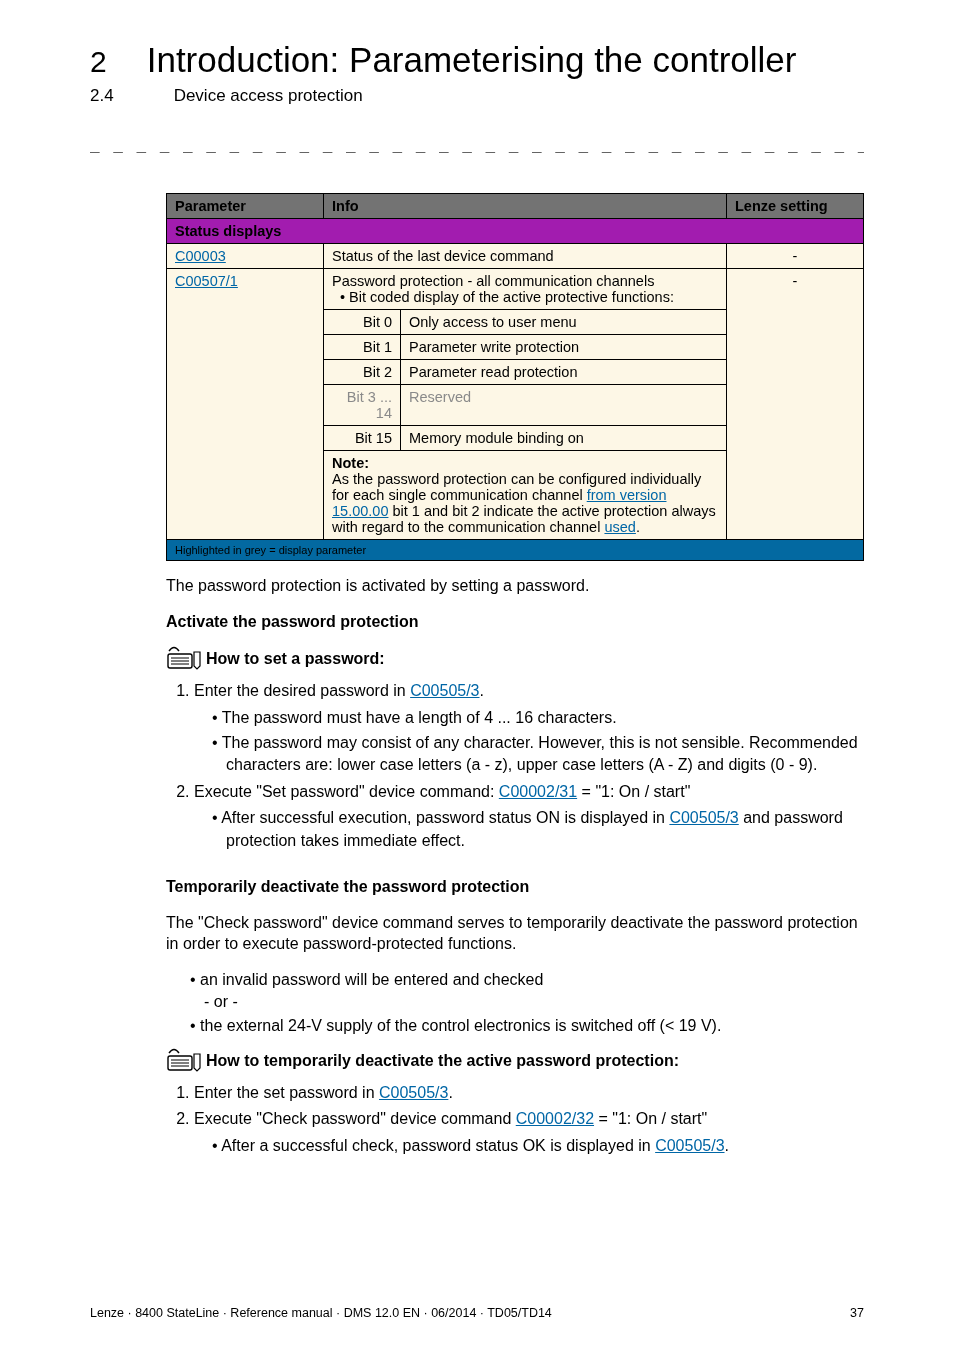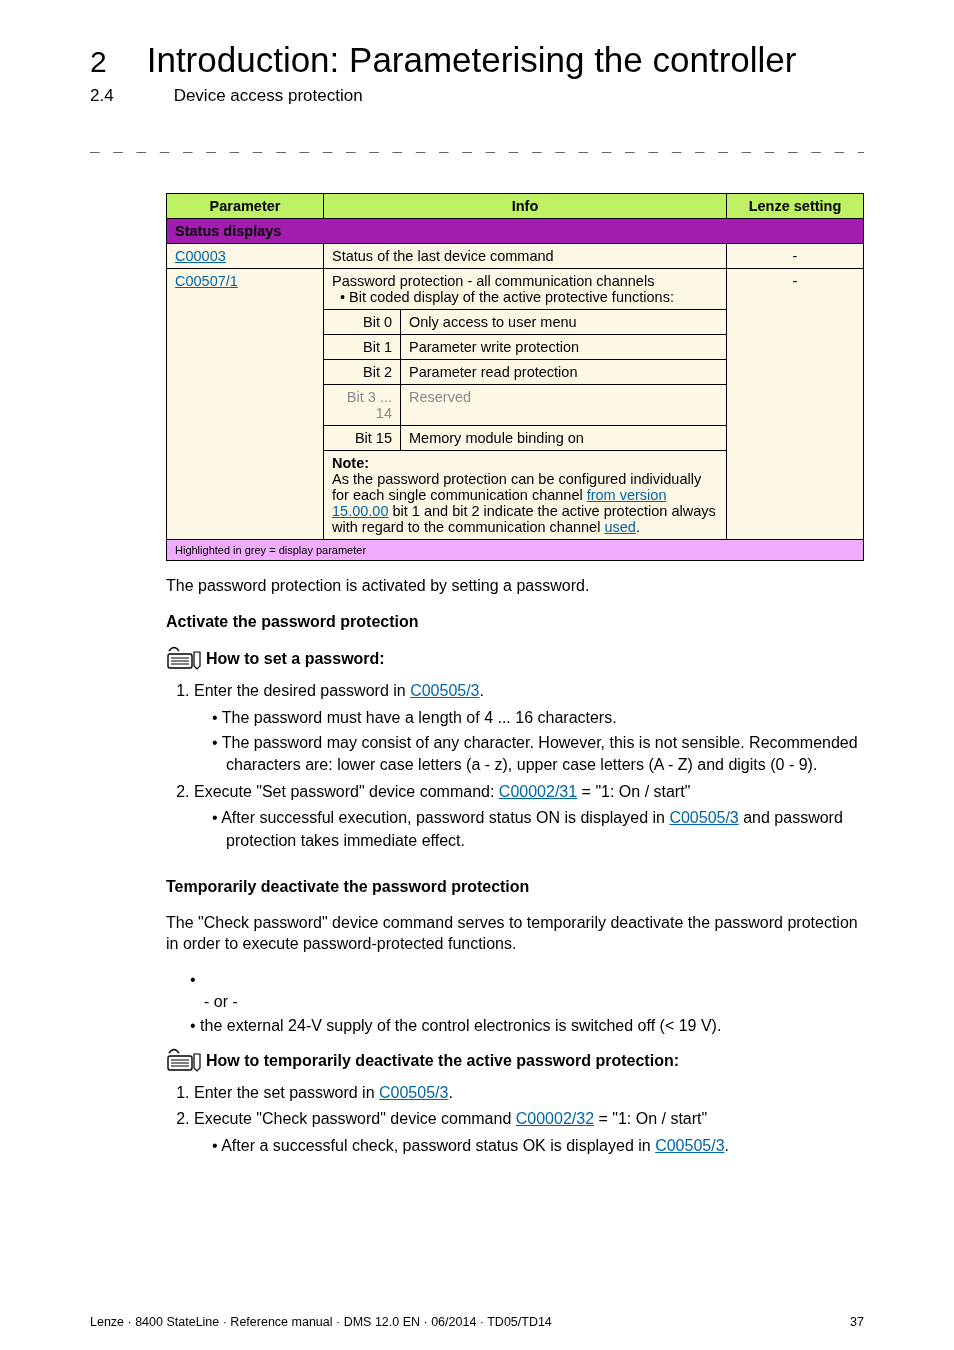--- a/index.html
+++ b/index.html
@@ -59,23 +59,23 @@
     border-collapse: collapse;
     width: 100%;
     font-size: 14.5px;
   }
   table.param th, table.param td {
     border: 1px solid #000;
     padding: 4px 8px;
     vertical-align: top;
   }
   .header-cell {
-    background: #bef264;
+    background: #737373;
     font-weight: bold;
-    text-align: center;
+    text-align: left;
   }
   .group-row td {
     background: #a21caf;
     font-weight: bold;
     margin-left: 28px;
   }
   .small-cell {
     width: 60px;
     text-align: right;
     background: #fdf7e6;
@@ -87,21 +87,21 @@
     color: #0066a6;
     text-decoration: underline;
   }
   .grey-text { color: #8a8a8a; }
   .center { text-align: center; }
   .note-cell {
     background: #fdf7e6;
   }
   .note-label { font-weight: bold; }
   .footnote-row td {
-    background: #f0abfc;
+    background: #0369a1;
     font-size: 11px;
     padding: 2px 8px;
   }
   .para { margin: 14px 0; line-height: 1.35; }
   .bold { font-weight: bold; }
   .howto-row {
     display: flex;
     align-items: center;
     gap: 0;
     margin: 10px 0 8px 0;
@@ -113,21 +113,21 @@
   ol.steps { margin: 4px 0 14px 28px; padding: 0; }
   ol.steps > li { margin: 4px 0; line-height: 1.4; }
   ul.sub { list-style: none; margin: 4px 0 4px 18px; padding: 0; }
   ul.sub > li { margin: 3px 0; line-height: 1.4; text-indent: -14px; padding-left: 14px;}
   ul.sub > li::before { content: "• "; }
   ul.sub2 { list-style: none; margin: 2px 0 2px 18px; padding: 0; }
   ul.sub2 > li { margin: 2px 0; line-height: 1.4; text-indent: -14px; padding-left: 14px;}
   ul.sub2 > li::before { content: "• "; }
   .footer {
     position: absolute;
-    bottom: 21px;
+    bottom: 30px;
     left: 90px;
     right: 90px;
     display: flex;
     justify-content: space-between;
     font-size: 12.5px;
     color: #000;
   }
   .lenze-col { width: 120px; }
 </style>
 </head>
@@ -236,21 +236,21 @@
           </li>
         </ul>
       </li>
     </ol>
 
     <div class="para bold" style="margin-top:24px">Temporarily deactivate the password protection</div>
     <div class="para">The "Check password" device command serves to temporarily deactivate the password protection in order to execute password-protected functions.</div>
 
     <ul class="sub2" style="margin-left:24px">
       <li>
-        <br>
+        <span>an invalid password will be entered and checked</span><br>
         <span style="margin-left:0">- or -</span>
       </li>
       <li>the external 24-V supply of the control electronics is switched off (&lt; 19 V).</li>
     </ul>
 
     <div class="howto-row">
       <span class="howto-icon">
         <svg viewBox="0 0 40 26" width="40" height="26">
           <path d="M3 5 Q 8 -2 13 5" fill="none" stroke="#000" stroke-width="1.4"></path>
           <rect x="2" y="8" width="24" height="14" rx="2" fill="none" stroke="#000" stroke-width="1.4"></rect>

